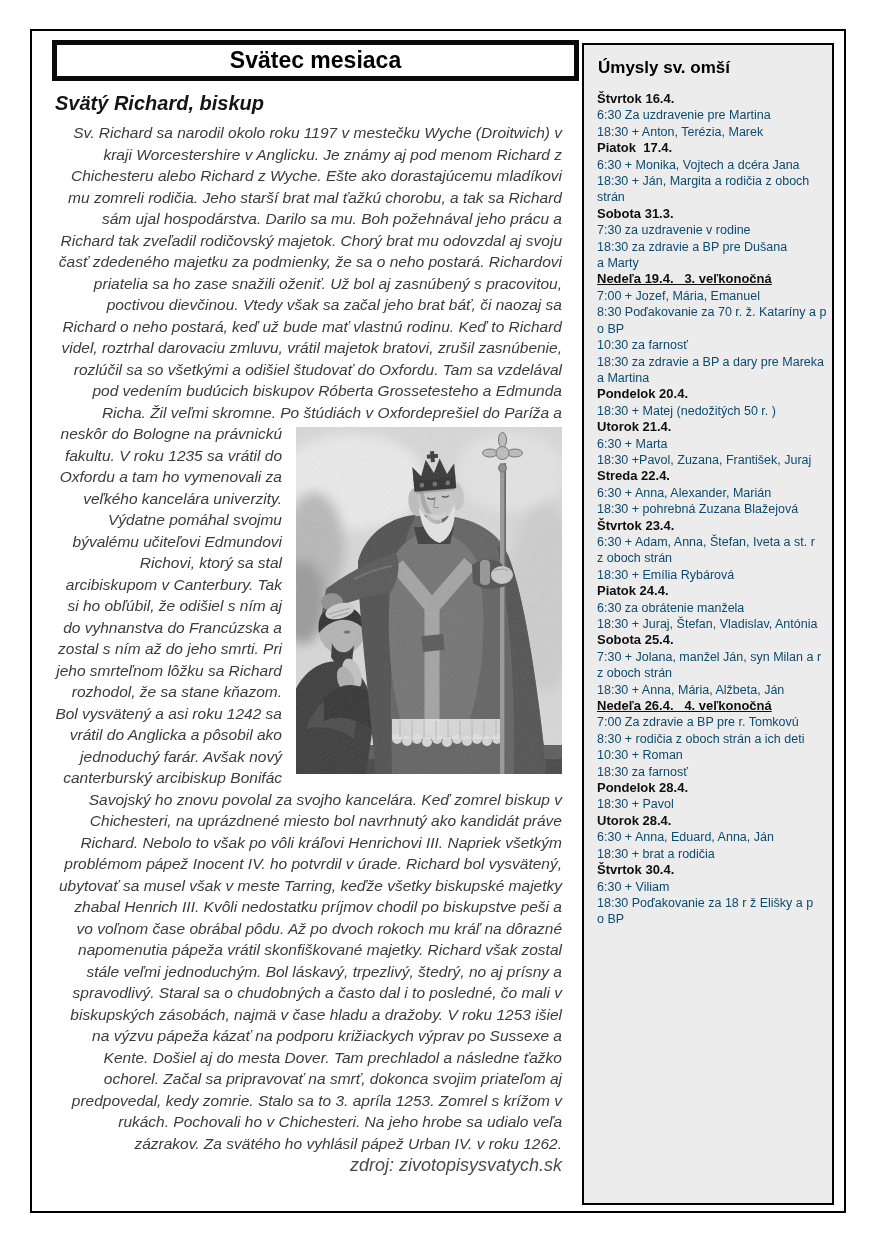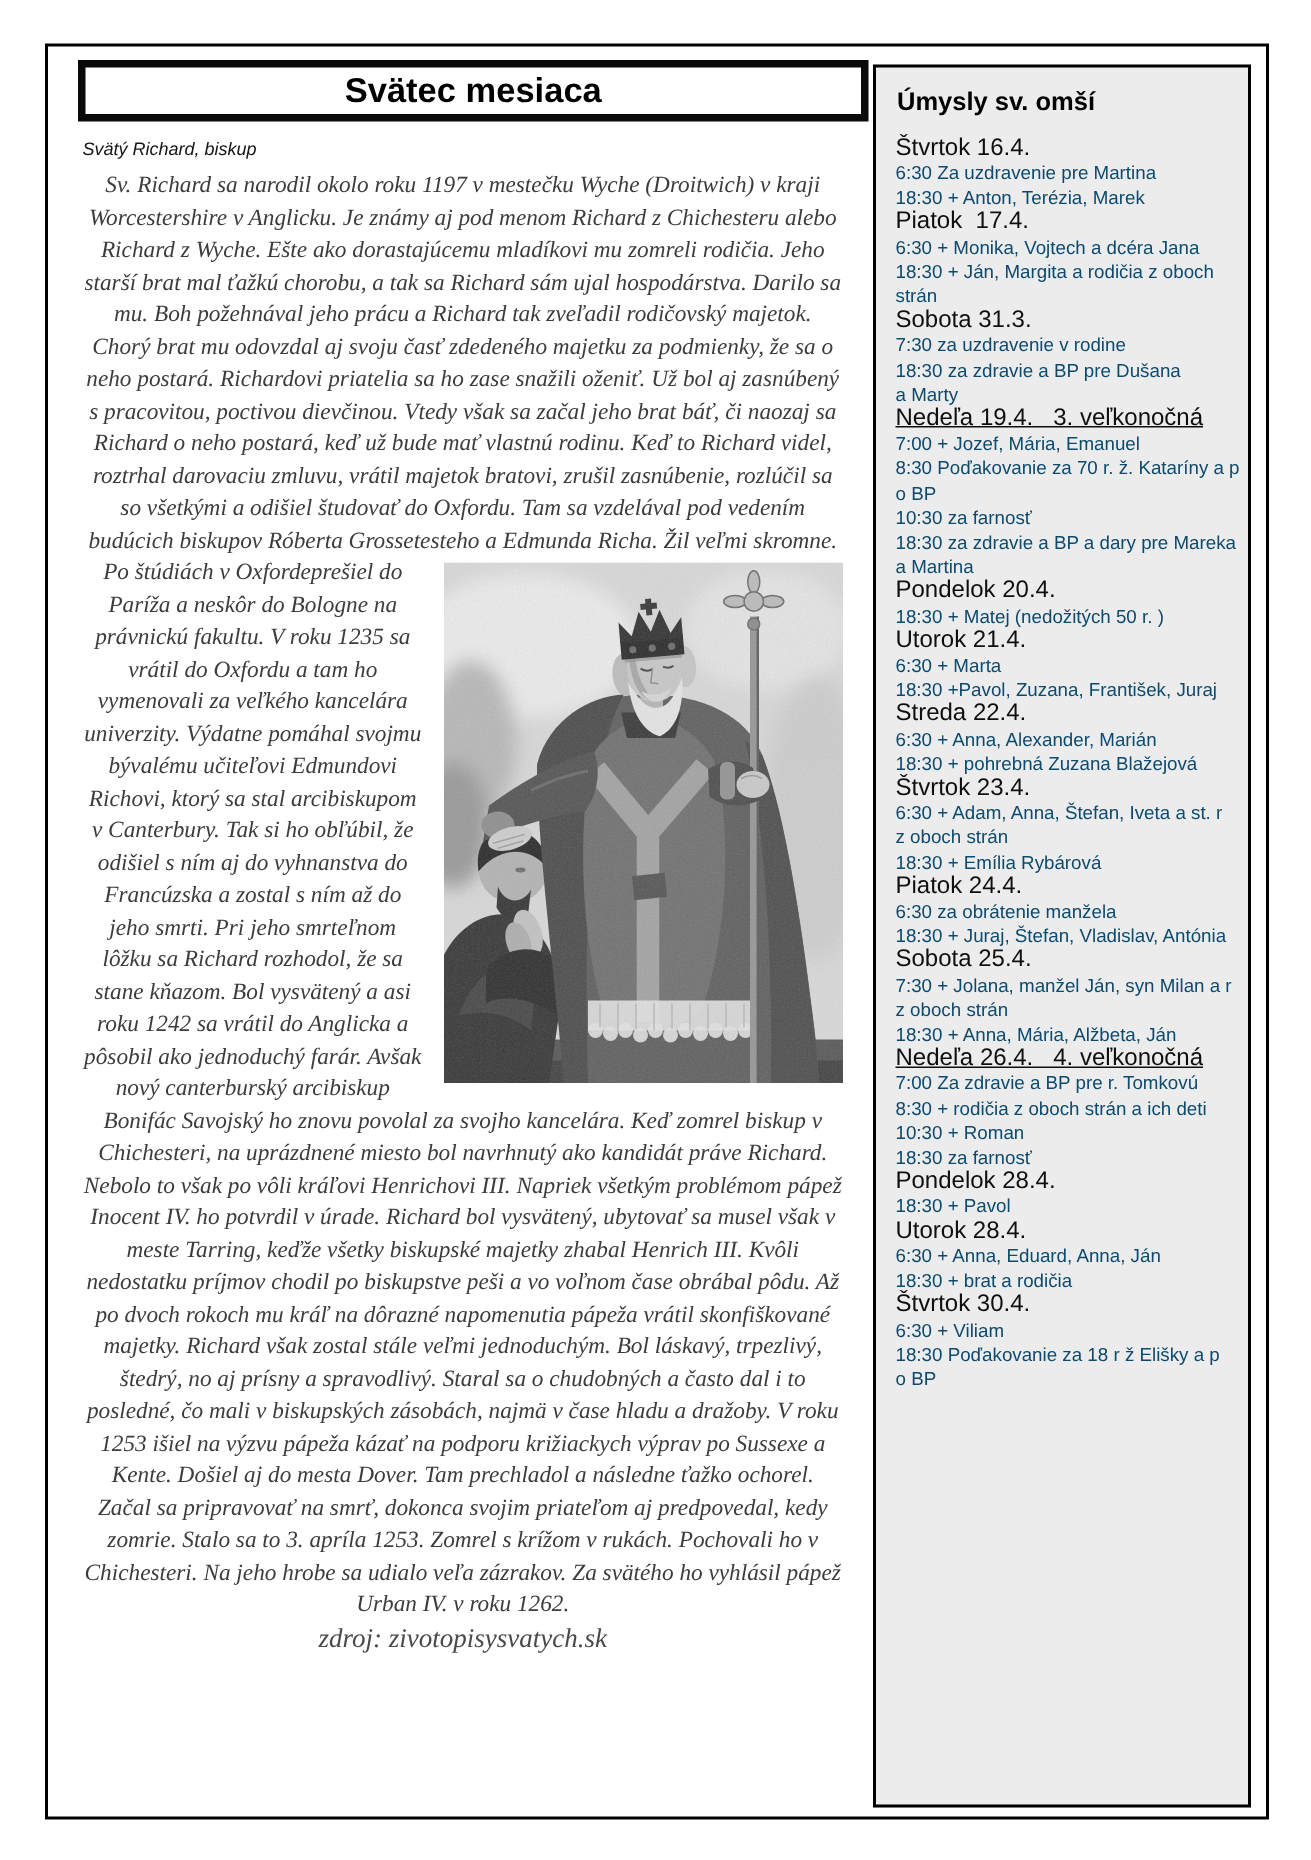--- a/index.html
+++ b/index.html
@@ -16,46 +16,45 @@
     border:5px solid #0a0a0a;box-sizing:border-box;background:#fff;
     display:flex;align-items:center;justify-content:center;
   }
   .title-box .label{
     font-size:23px;font-weight:bold;color:#000;
   }
   .article{
     position:absolute;left:55px;top:92px;width:507px;
   }
   .article h2{
-    margin:0 0 7px 0;font-size:12px;font-style:italic;font-weight:normal;color:#141414;
+    margin:0 0 7px 0;font-size:20px;font-style:italic;font-weight:bold;color:#141414;
   }
   .article-body{
     margin:0;font-size:15.5px;line-height:21.5px;font-style:italic;color:#3c3c3c;
-    text-align:center;
-    font-family:Liberation Serif, serif;
+    text-align:right;
   }
   .saint-figure{
     float:right;width:266px;height:347px;margin:4px 0 6px 14px;
     display:block;
   }
   .saint-figure svg{display:block;}
   .source-line{
     display:block;font-size:18px;line-height:18px;font-style:italic;color:#4a4a4a;margin-top:2px;
   }
   .sidebar{
     position:absolute;left:582px;top:43px;width:252px;height:1162px;
     background:#ececec;border:2px solid #000;box-sizing:border-box;
     padding:13px 11px 0 13px;overflow:hidden;
   }
   .sidebar-title{
     font-size:17px;font-weight:bold;color:#000;margin:0 0 13px 1px;white-space:pre;
   }
   .day-block{margin:0;}
   .day-header{
-    font-size:16px;font-weight:normal;line-height:16.4px;color:#0f0f0f;white-space:pre;
+    font-size:13px;font-weight:bold;line-height:16.4px;color:#0f0f0f;white-space:pre;
   }
   .day-header.underlined{text-decoration:underline;}
   .mass-line{
     font-size:12.5px;line-height:16.4px;color:#0c4a6e;white-space:pre;
   }
 </style>
 </head>
 <body>
 
 <div class="page-border"></div>

